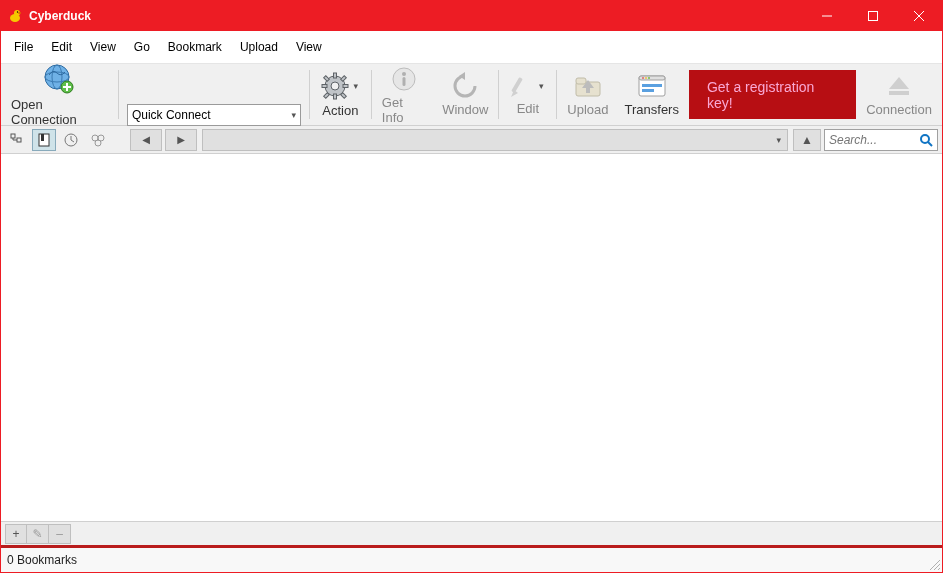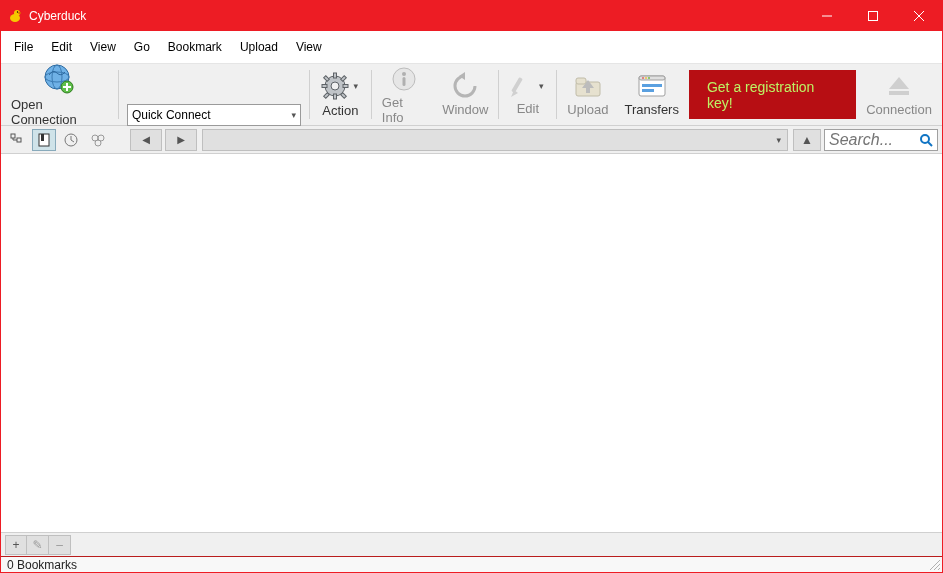--- a/index.html
+++ b/index.html
@@ -18,21 +18,21 @@
   height: 30px;
   background: #ed1c24;
   color: #fff;
   display: flex;
   align-items: center;
 }
 .titlebar .duck {
   width: 16px; height: 16px;
   margin: 0 6px;
 }
-.titlebar .title { font-size: 12px; }
+.titlebar .title { font-size: 12px; font-weight: bold; }
 .titlebar .spacer { flex: 1; }
 .winbtn {
   width: 46px; height: 30px;
   display: flex; align-items: center; justify-content: center;
   color: #fff;
 }
 
 
 .menubar {
   height: 20px;
@@ -85,21 +85,21 @@
 .combo { display:flex; align-items:center; justify-content:space-between; }
 .combo .arrow { font-size: 9px; color: #555; }
 .drop {
   width: 10px;
   display:flex; align-items:center; justify-content:center;
   font-size: 9px; color: #555;
   margin-left: 1px;
 }
 .banner {
   background: #b70e13;
-  color: #bef264;
+  color: #f9a8d4;
   display: flex;
   align-items: center;
   justify-content: center;
   font-size: 14px;
   padding: 15px 18px;
   margin: 6px 2px;
 }
 
 
 .navbar {
@@ -147,21 +147,21 @@
   width: 114px;
   height: 22px;
   border: 1px solid #a0a0a0;
   background:#fff;
   display:flex; align-items:center;
   padding: 0 4px;
   justify-content: space-between;
 }
 .searchbox input {
   border:none; outline:none;
-  font-size: 16px;
+  font-size: 12px;
   font-style: italic;
   color:#888;
   width: 86px;
 }
 
 
 .main {
   flex: 1;
   background: #fff;
 }
@@ -178,23 +178,23 @@
 .footbtn {
   width: 22px; height: 20px;
   background:#e0e0e0;
   border:1px solid #bfbfbf;
   display:flex; align-items:center; justify-content:center;
   color:#555;
   font-size:12px;
 }
 .footbtn + .footbtn { border-left: none; }
 .statusbar {
-  height: 16px;
+  height: 27px;
   background:#f8f8f8;
-  border-top:1px solid #b91c1c;
+  border-top:3px solid #b91c1c;
   display:flex; align-items:center;
   padding: 0 6px;
   font-size: 12px;
   color:#222;
   position: relative;
 }
 .grip {
   position:absolute; right:2px; bottom:2px;
   width: 12px; height: 12px;
 }

